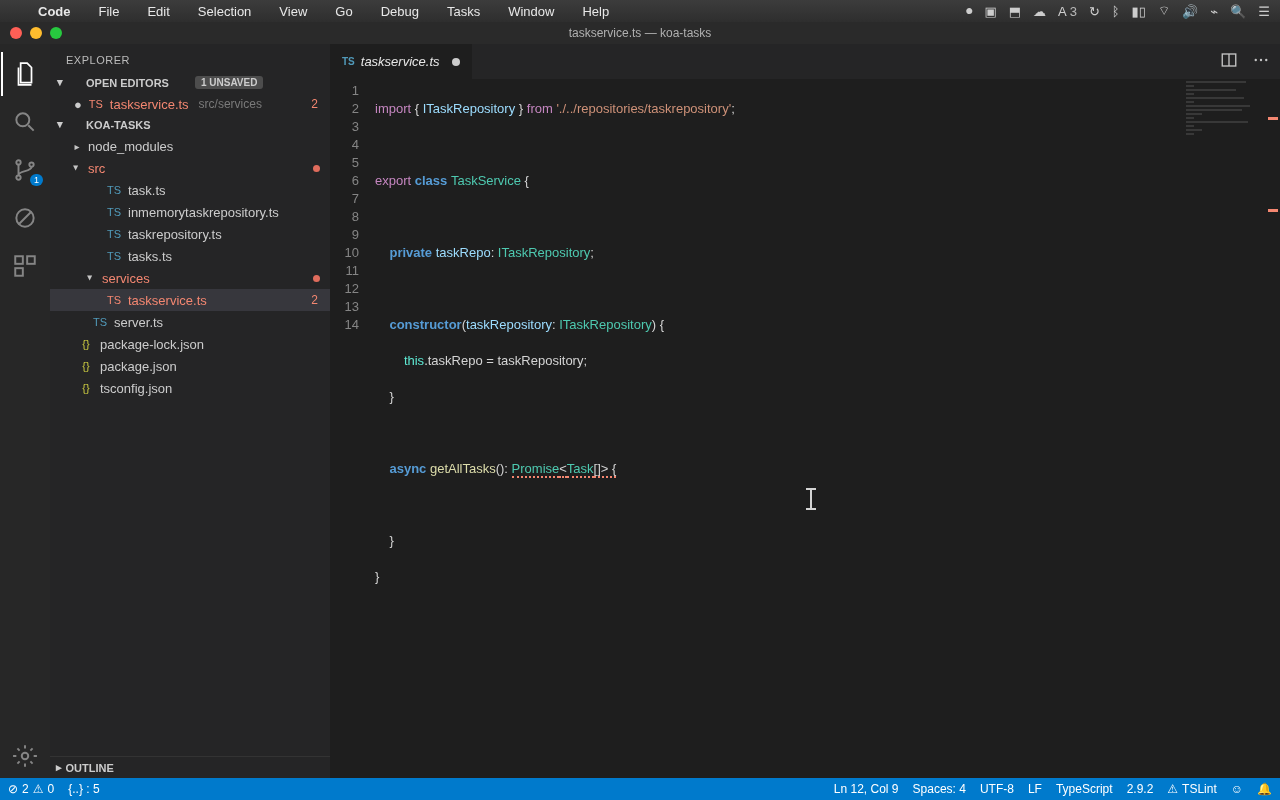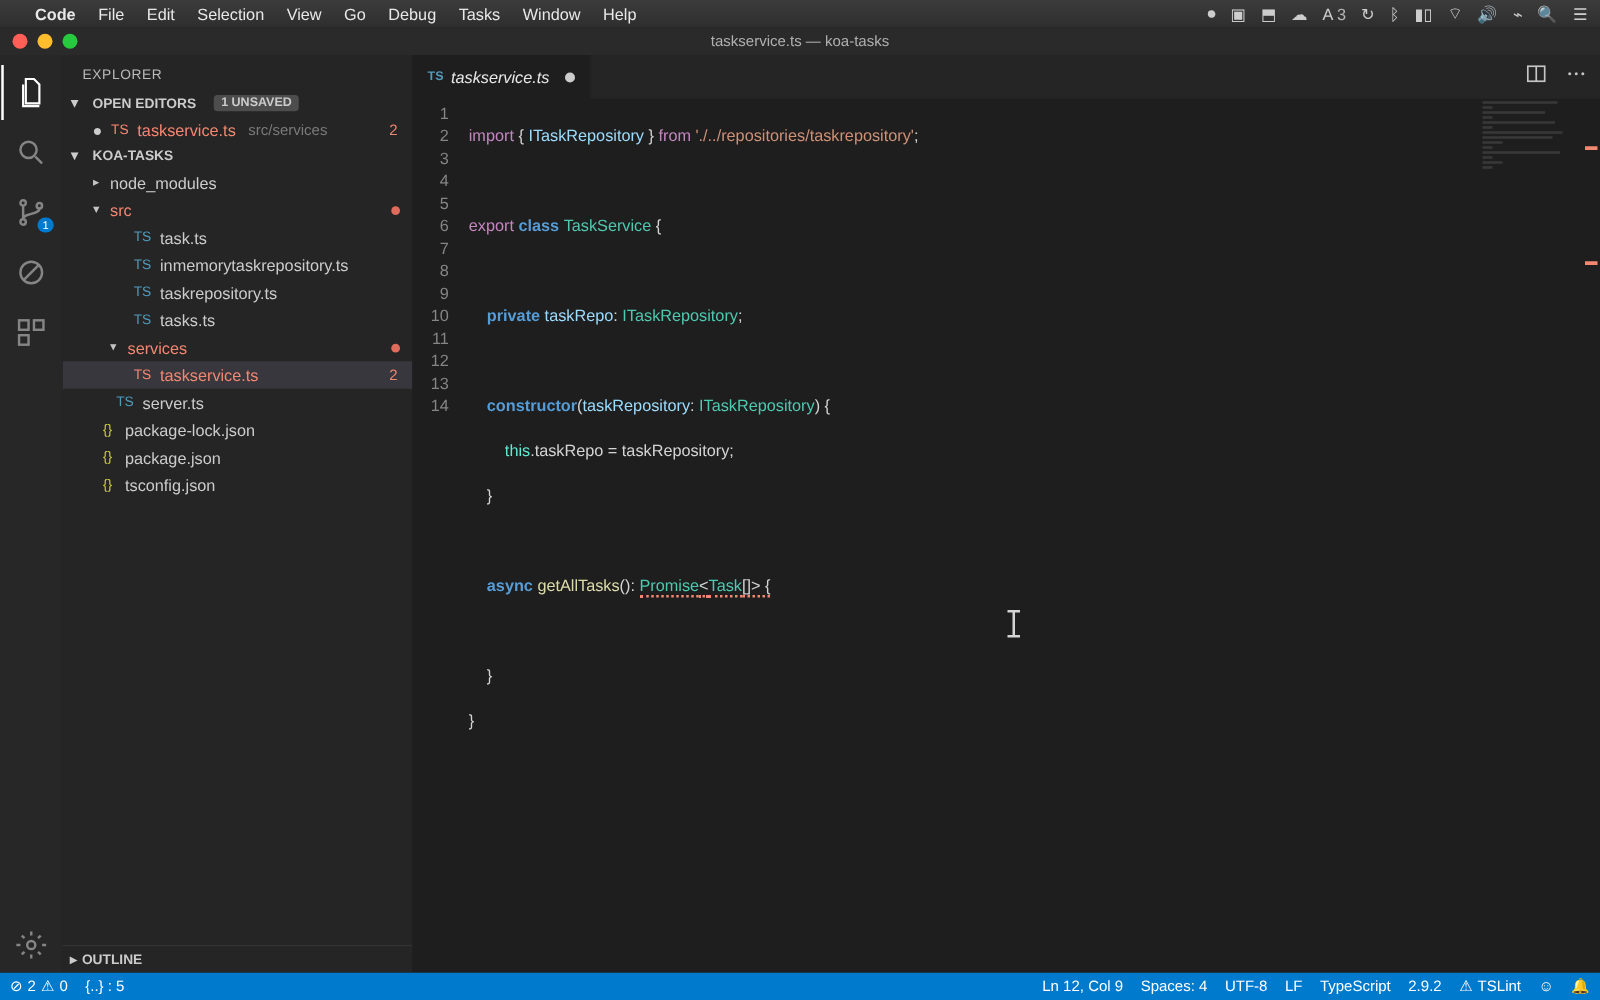--- a/index.html
+++ b/index.html
@@ -1,19 +1,19 @@
 <!DOCTYPE html>
 <html><head>
 <meta charset="utf-8">
 <style>
 * { margin: 0; padding: 0; box-sizing: border-box; font-family: -apple-system, BlinkMacSystemFont, "Segoe UI", sans-serif; }
 body { width: 1280px; height: 800px; background: #1e1e1e; overflow: hidden; position: relative; }
 
 
-.menubar { height: 22px; background: linear-gradient(#3c3c3c,#2e2e2e); display: flex; align-items: center; padding: 0 10px; font-size: 13px; color: #e8e8e8; gap: 18px; }
+.menubar { height: 22px; background: linear-gradient(#3c3c3c,#2e2e2e); display: flex; align-items: center; padding: 0 10px; font-size: 13px; color: #e8e8e8; gap: 28px; }
 .menubar .apple { font-size: 14px; }
 .menubar .app-name { font-weight: 600; }
 .menubar-right { margin-left: auto; display: flex; gap: 12px; align-items: center; font-size: 13px; }
 .menubar-right span { opacity: .85; }
 
 
 .titlebar { height: 22px; background: #2a2a2a; display: flex; align-items: center; position: relative; }
 .traffic { display: flex; gap: 8px; padding-left: 10px; }
 .traffic .dot { width: 12px; height: 12px; border-radius: 50%; }
 .dot.red { background: #ff5f56; } .dot.yellow { background: #ffbd2e; } .dot.green { background: #27c93f; }
@@ -26,21 +26,21 @@
 .activitybar .act { width: 48px; height: 44px; display: flex; align-items: center; justify-content: center; color: #858585; position: relative; }
 .activitybar .act.active { color: #fff; }
 .activitybar .act.active::before { content:""; position: absolute; left: 0; top: 0; bottom: 0; width: 2px; background: #fff; }
 .activitybar .badge { position: absolute; bottom: 6px; right: 6px; background: #007acc; color: #fff; font-size: 9px; border-radius: 8px; padding: 0 4px; line-height: 12px; }
 .activitybar .spacer { flex: 1; }
 .activitybar svg { width: 26px; height: 26px; }
 
 
 .sidebar { width: 280px; background: #252526; color: #ccc; font-size: 13px; display: flex; flex-direction: column; }
 .sidebar-title { padding: 10px 16px 6px; font-size: 11px; color: #bbb; letter-spacing: .5px; }
-.section-head { display: flex; align-items: center; gap: 8px; padding: 4px 6px; font-size: 11px; font-weight: 700; color: #ccc; }
+.section-head { display: flex; align-items: center; gap: 20px; padding: 4px 6px; font-size: 11px; font-weight: 700; color: #ccc; }
 .section-head .chev { width: 10px; height: 10px; display: inline-flex; align-items: center; justify-content: center; transform: rotate(90deg); }
 .unsaved-badge { background: #4d4d4d; color: #ccc; font-size: 10px; padding: 1px 6px; border-radius: 3px; margin-left: 6px; }
 .tree { flex: 1; overflow: auto; }
 .tree-row { display: flex; align-items: center; height: 22px; padding-left: 14px; gap: 6px; color: #ccc; }
 .tree-row .chev { width: 10px; height: 10px; display: inline-flex; align-items: center; justify-content: center; font-size: 10px; color: #c5c5c5; }
 .tree-row.folder { }
 .tree-row .icon { width: 16px; text-align: center; font-size: 11px; color: #519aba; }
 .tree-row .icon.brace { color: #cbcb41; }
 .tree-row.error { color: #f48771; }
 .tree-row.error .icon { color: #f48771; }

